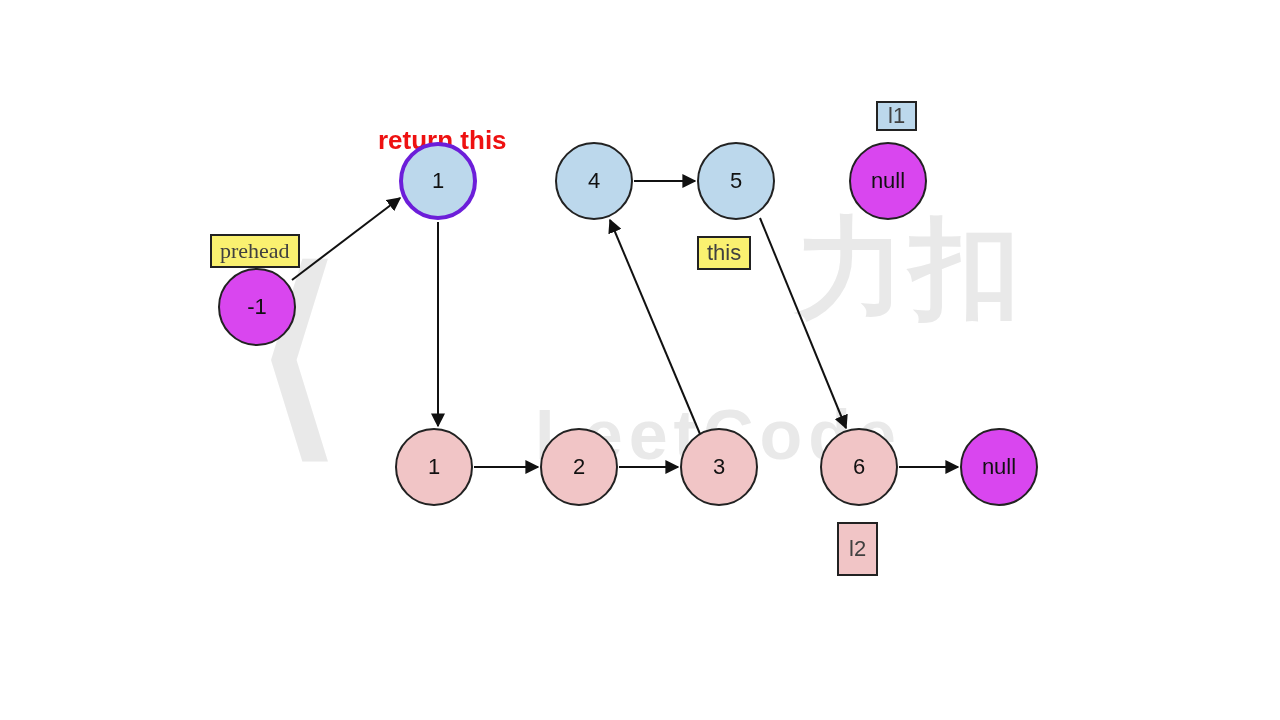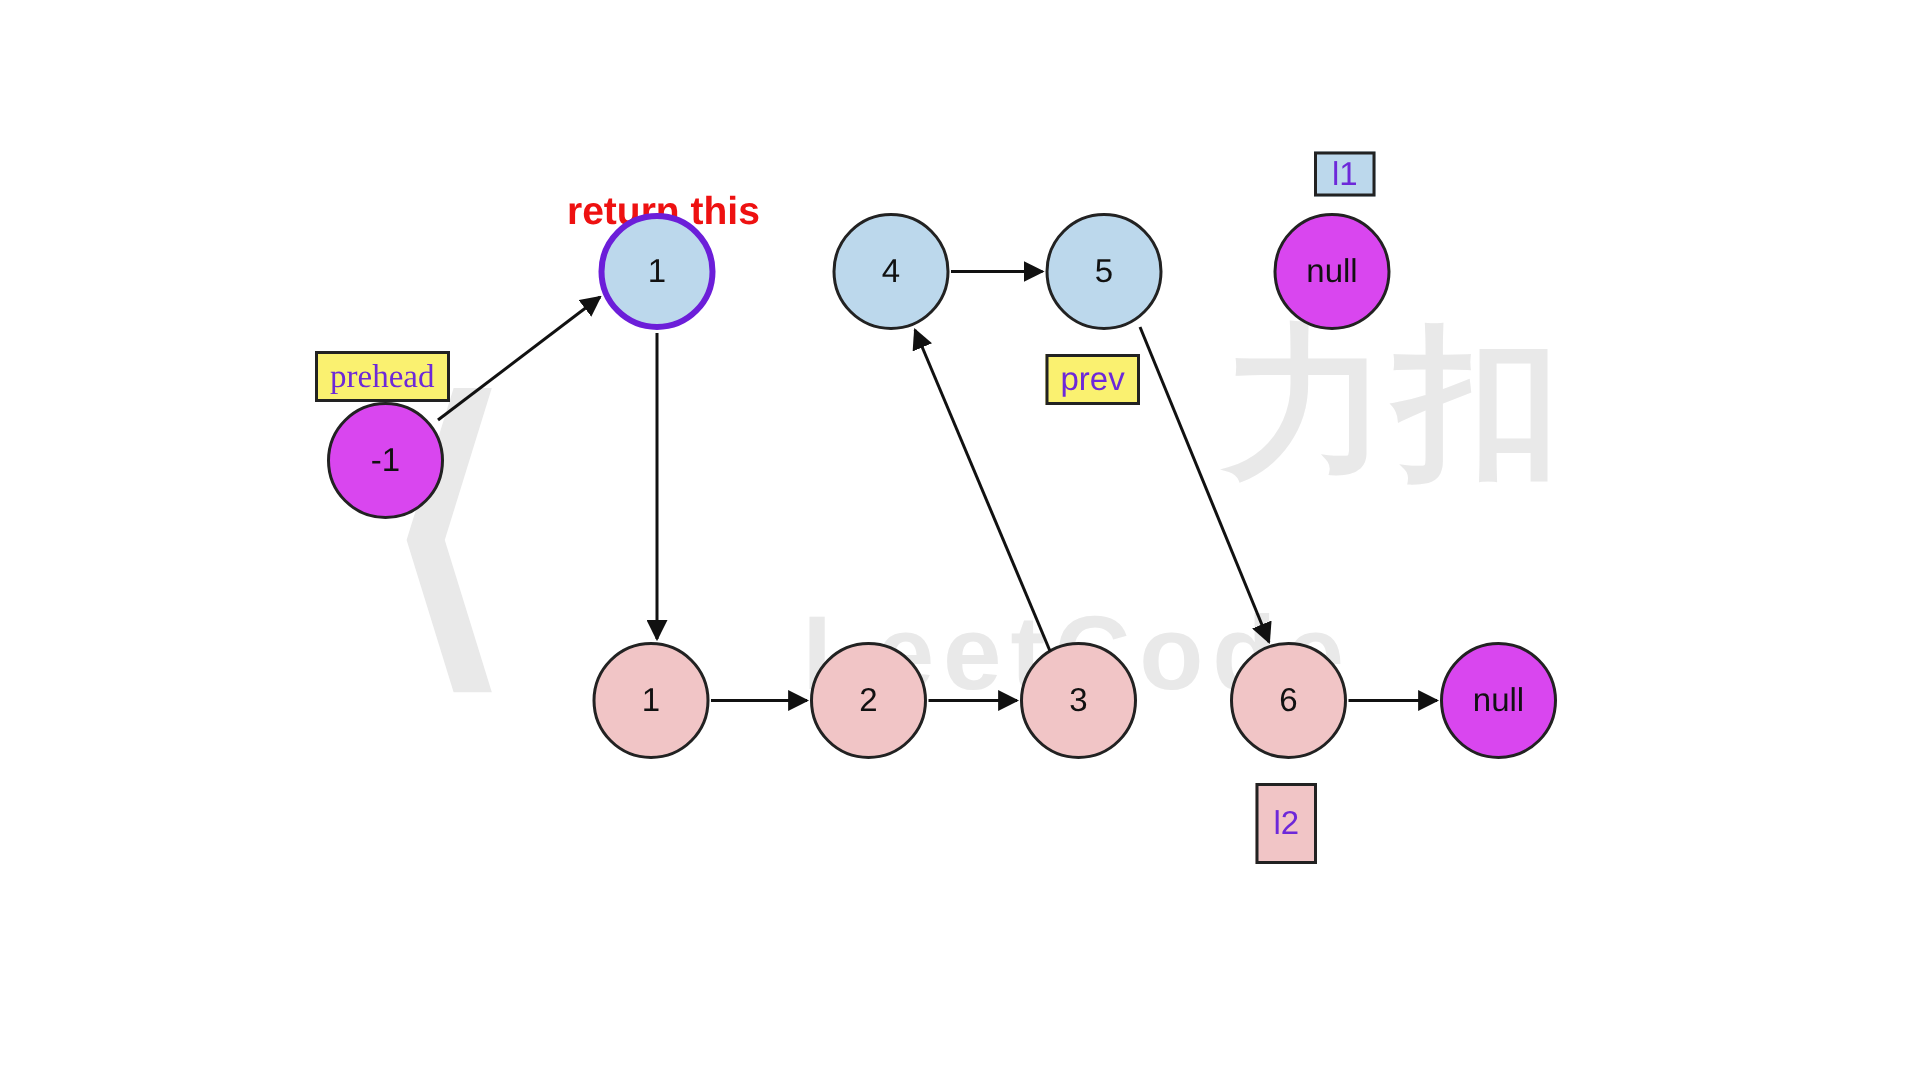--- a/index.html
+++ b/index.html
@@ -34,21 +34,21 @@
   .node.pink    { background: #f1c5c6; }
   .node.yellow  { background: #d946ef; }
   .node.purple-border { border: 4px solid #6c1ed9; }
   .tag {
     position: absolute;
     background: #faf170;
     border: 2px solid #222;
     padding: 2px 8px;
     font-size: 22px;
     line-height: 1.2;
-    color: #6d28d9;
+    color: #404040;
   }
   .tag.blue-tag { background: #bcd8ec; }
   .tag.pink-tag { background: #f1c5c6; }
   .note-red {
     position: absolute;
     color: #e11;
     font-size: 26px;
     font-weight: bold;
   }
   
@@ -68,26 +68,26 @@
     pointer-events: none;
   }
 </style>
 </head>
 <body>
 
 <div class="stage">
 
   <div class="wm" style="left:255px; top:225px; font-size:220px;">⟨</div>
   <div class="wm" style="left:535px; top:395px; font-size:70px; letter-spacing:6px;">LeetCode</div>
-  <div class="wm" style="left:816px; top:195px; font-size:110px; letter-spacing:4px;">力扣</div>
+  <div class="wm" style="left:796px; top:195px; font-size:110px; letter-spacing:4px;">力扣</div>
 
   <div class="note-red" style="left:378px; top:125px;text-align:right;">return this</div>
 
   <div class="tag" style="left:210px; top:234px;font-family:Liberation Serif, serif;">prehead</div>
-  <div class="tag" style="left:697px; top:236px;">prev</div>
+  <div class="tag" style="left:697px; top:236px;">this</div>
 
   <div class="tag blue-tag" style="left:876px; top:101px; padding:0 10px;">l1</div>
   <div class="tag pink-tag" style="left:837px; top:522px; padding:12px 10px;">l2</div>
 
   <div class="node yellow" style="left:218px; top:268px;">-1</div>
 
   <div class="node blue purple-border" style="left:399px; top:142px;">1</div>
 
   <div class="node blue" style="left:555px; top:142px;">4</div>
 

